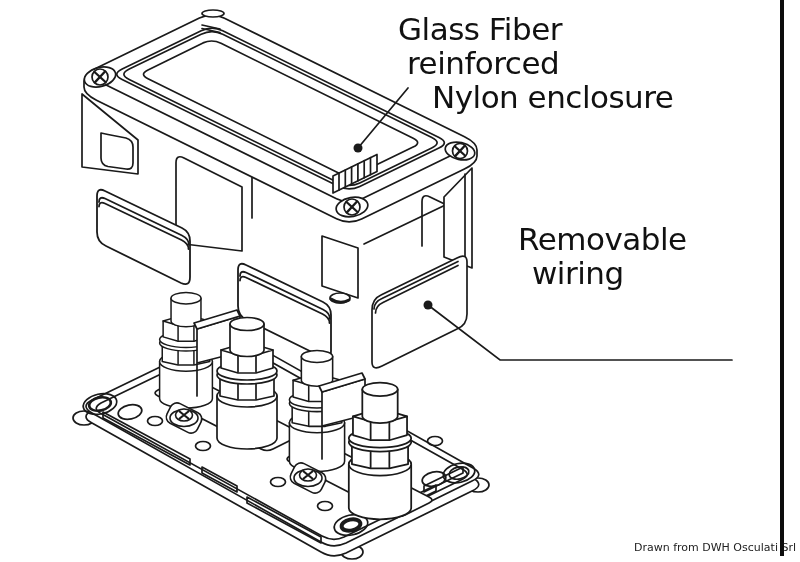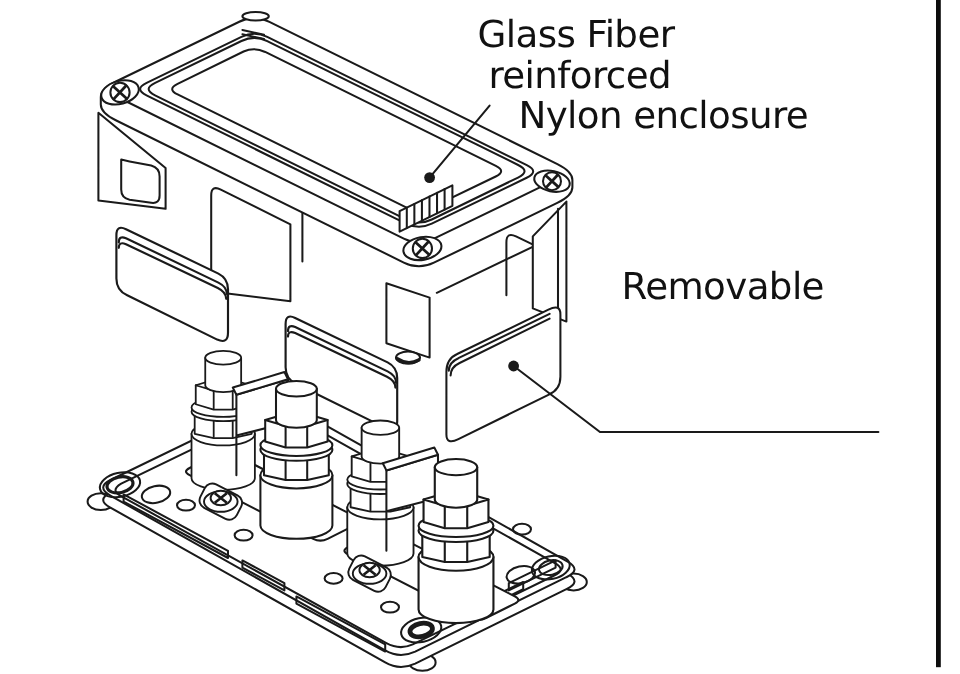--- a/index.html
+++ b/index.html
@@ -186,16 +186,18 @@
   </svg>
 
   <div class="annotation" id="anno-enclosure">
     <div class="l1">Glass Fiber</div>
     <div class="l2">reinforced</div>
     <div class="l3">Nylon enclosure</div>
   </div>
 
   <div class="annotation" id="anno-windows">
     <div class="l1">Removable</div>
+    <div class="l4">wiring</div>
   </div>
 
+  <div class="credit">Drawn from DWH Osculati Srl</div>
   <div class="vrule"></div>
 </div>
 
 </body></html>

